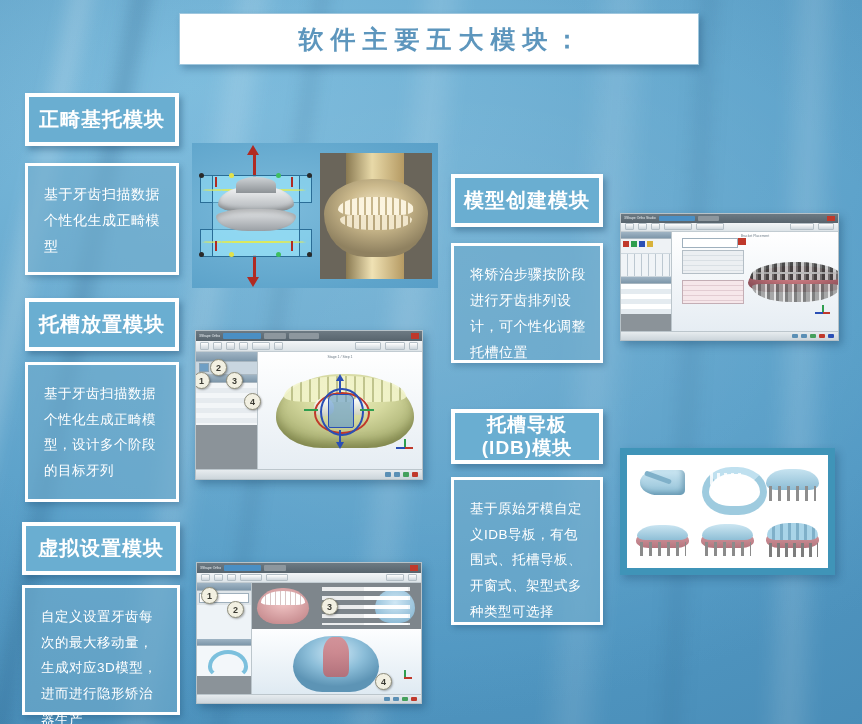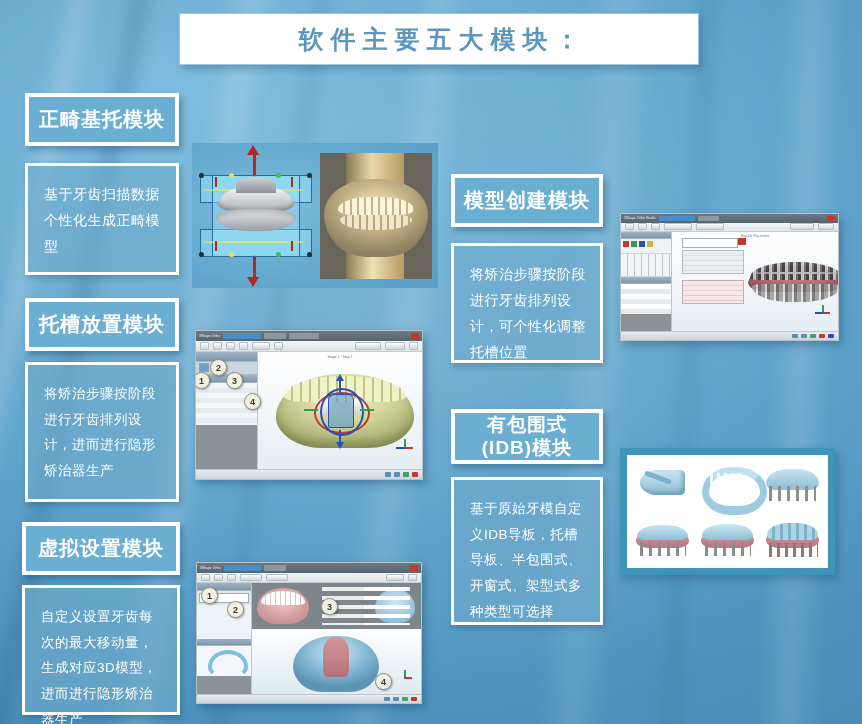--- a/index.html
+++ b/index.html
@@ -209,21 +209,21 @@
                 background:repeating-linear-gradient(90deg,#f3e9cf 0 5px,#b7a57c 5px 7px);
                 border-radius:20% 20% 45% 45%/30% 30% 70% 70%;opacity:.95;"></div>
   </div>
 </div>
 
 <div class="badge" style="left:25px;top:298px;width:154px;height:53px;">
   <span>托槽放置模块</span>
 </div>
 
 <div class="desc small" style="left:25px;top:362px;width:154px;height:140px;">
-  <span>将矫治步骤按阶段进行牙齿排列设计，进而进行隐形矫治器生产</span>
+  <span>基于牙齿扫描数据个性化生成正畸模型，设计多个阶段的目标牙列</span>
 </div>
 
 <div class="plate shot" style="left:195px;top:330px;width:228px;height:150px;">
   <div class="win">
     <div class="tbar">
       <span class="tt">3Shape Ortho</span>
       <span class="tabblue"></span>
       <span class="tabg"></span>
       <span class="tabg" style="width:14%;"></span>
       <span class="xred"></span>
@@ -468,26 +468,26 @@
       <b></b>
         <b></b>
       <b style="background:#44a05c;"></b>
       <b style="background:#c0392b;"></b>
       <b style="background:#2a4fb5;"></b>
     </div>
   </div>
 </div>
 
 <div class="badge" style="left:451px;top:409px;width:152px;height:55px;flex-direction:column;font-size:19px;">
-  <span>有包围式</span>
+  <span>托槽导板</span>
   <span>(IDB)模块</span>
 </div>
 
 <div class="desc small" style="left:451px;top:477px;width:152px;height:148px;">
-  <span>基于原始牙模自定义IDB导板，托槽导板、半包围式、开窗式、架型式多种类型可选择</span>
+  <span>基于原始牙模自定义IDB导板，有包围式、托槽导板、开窗式、架型式多种类型可选择</span>
 </div>
 
 <div class="plate framed" style="left:620px;top:448px;width:215px;height:127px;">
   <div style="position:absolute;inset:0;display:grid;grid-template-columns:repeat(3,1fr);grid-template-rows:repeat(2,1fr);padding:4px;gap:2px;">
 
     <div style="position:relative;">
       <div style="position:absolute;left:14%;top:22%;width:72%;height:48%;
                   background:linear-gradient(#cbe6f2,#8fbfd6);
                   border-radius:40% 10% 10% 40%/50% 20% 20% 50%;
                   box-shadow:inset -3px -3px 5px rgba(60,110,140,.45);"></div>

